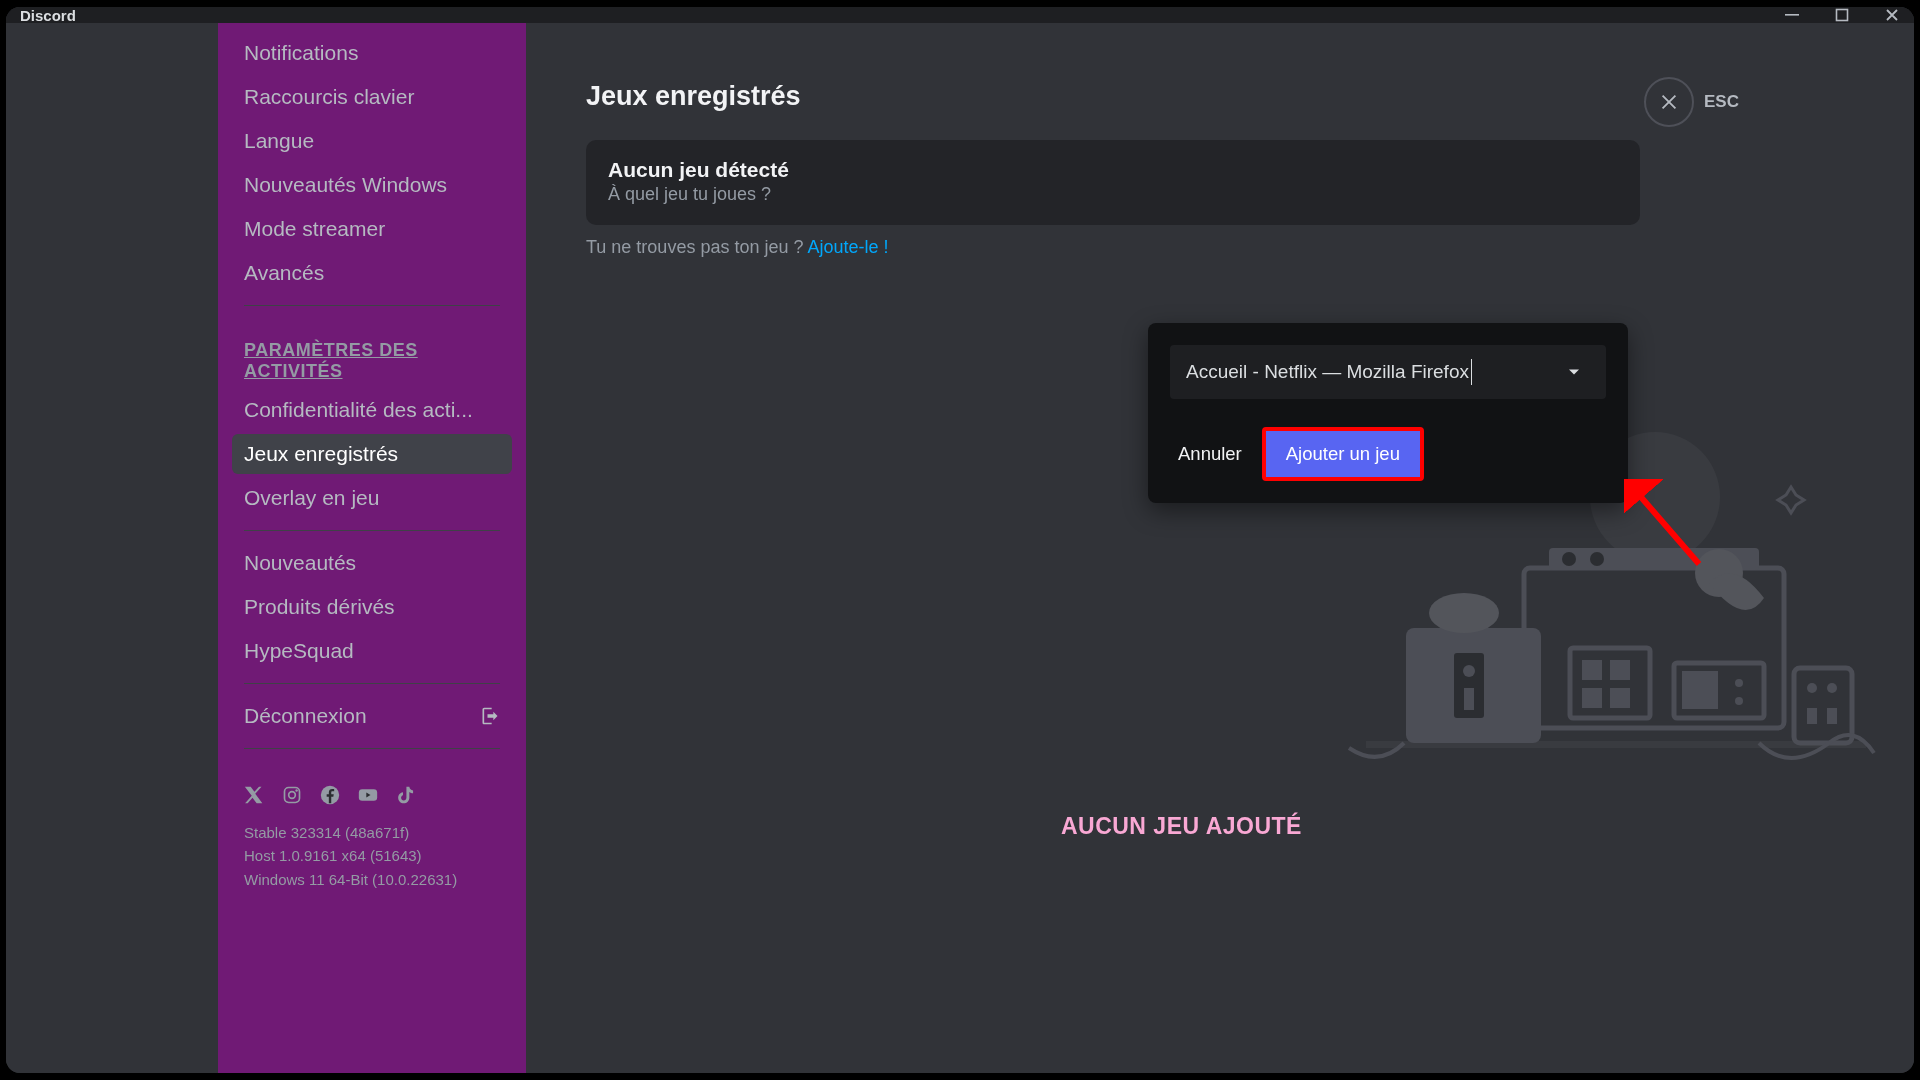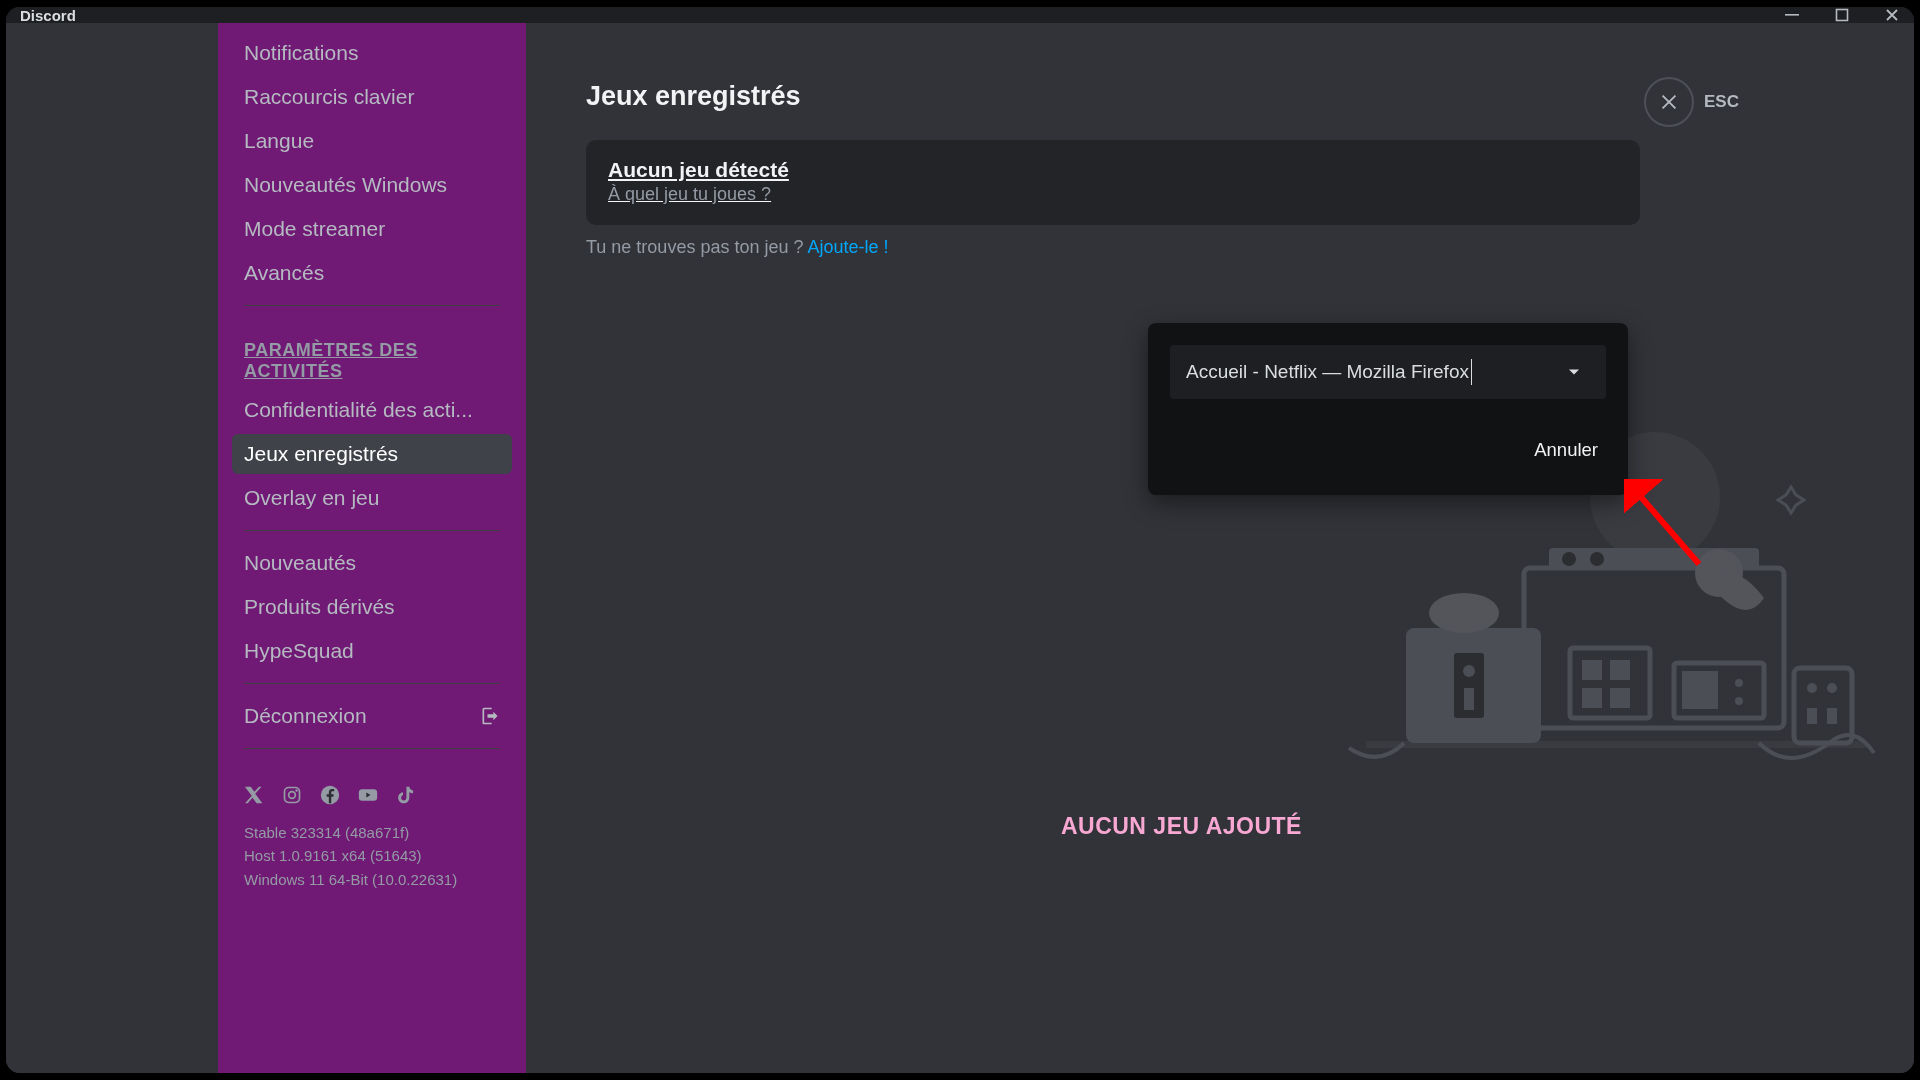--- a/index.html
+++ b/index.html
@@ -139,21 +139,20 @@
     color: #f2f3f5;
     margin-bottom: 28px;
   }
 
   .no-game-card {
     background: #232428;
     border-radius: 10px;
     padding: 18px 22px 20px 22px;
     margin-bottom: 12px;
     width: 1054px;
-    text-decoration: underline;
   }
   .no-game-title {
     font-size: 21px;
     font-weight: 600;
     color: #f2f3f5;
   }
   .no-game-sub {
     font-size: 18px;
     color: #949ba4;
     margin-top: 2px;
@@ -227,21 +226,20 @@
     font-size: 19px;
     border-right: 1px solid #dbdee1;
     padding-right: 2px;
     height: 26px;
     line-height: 26px;
   }
   .select-box svg { width:20px; height:20px; fill:#dbdee1; }
 
   .pop-actions {
     display: flex;
-    justify-content: flex-end;
     gap: 12px;
     align-items: center;
   }
   .btn-cancel {
     color: #f2f3f5;
     font-size: 18.5px;
     font-weight: 500;
     cursor: pointer;
     padding: 12px 8px;
   }
@@ -430,20 +428,21 @@
 
       <div class="popover">
         <div class="select-box">
           <span class="select-text">Accueil - Netflix — Mozilla Firefox</span>
           <svg viewBox="0 0 24 24">
               <path d="M6 9l6 6 6-6z"></path>
             </svg>
         </div>
         <div class="pop-actions">
           <div class="btn-cancel">Annuler</div>
+          <div class="btn-add">Ajouter un jeu</div>
         </div>
       </div>
 
       <svg class="arrow-annot" width="90" height="100" viewBox="0 0 90 100">
         <defs>
           <marker id="ah" markerWidth="14" markerHeight="14" refX="2" refY="6" orient="auto">
             <path d="M0 0 L12 6 L0 12 z" fill="#ff0000"></path>
           </marker>
         </defs>
         <line x1="75" y1="85" x2="10" y2="10" stroke="#ff0000" stroke-width="6" marker-end="url(#ah)"></line>

